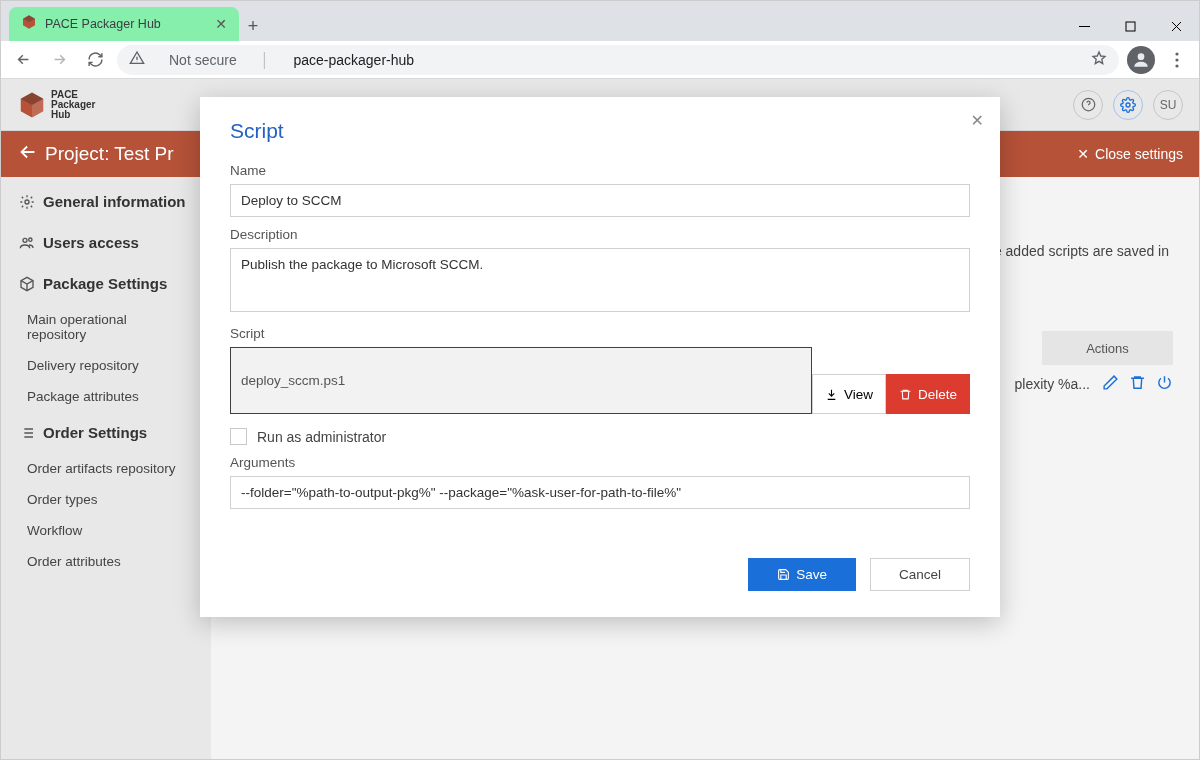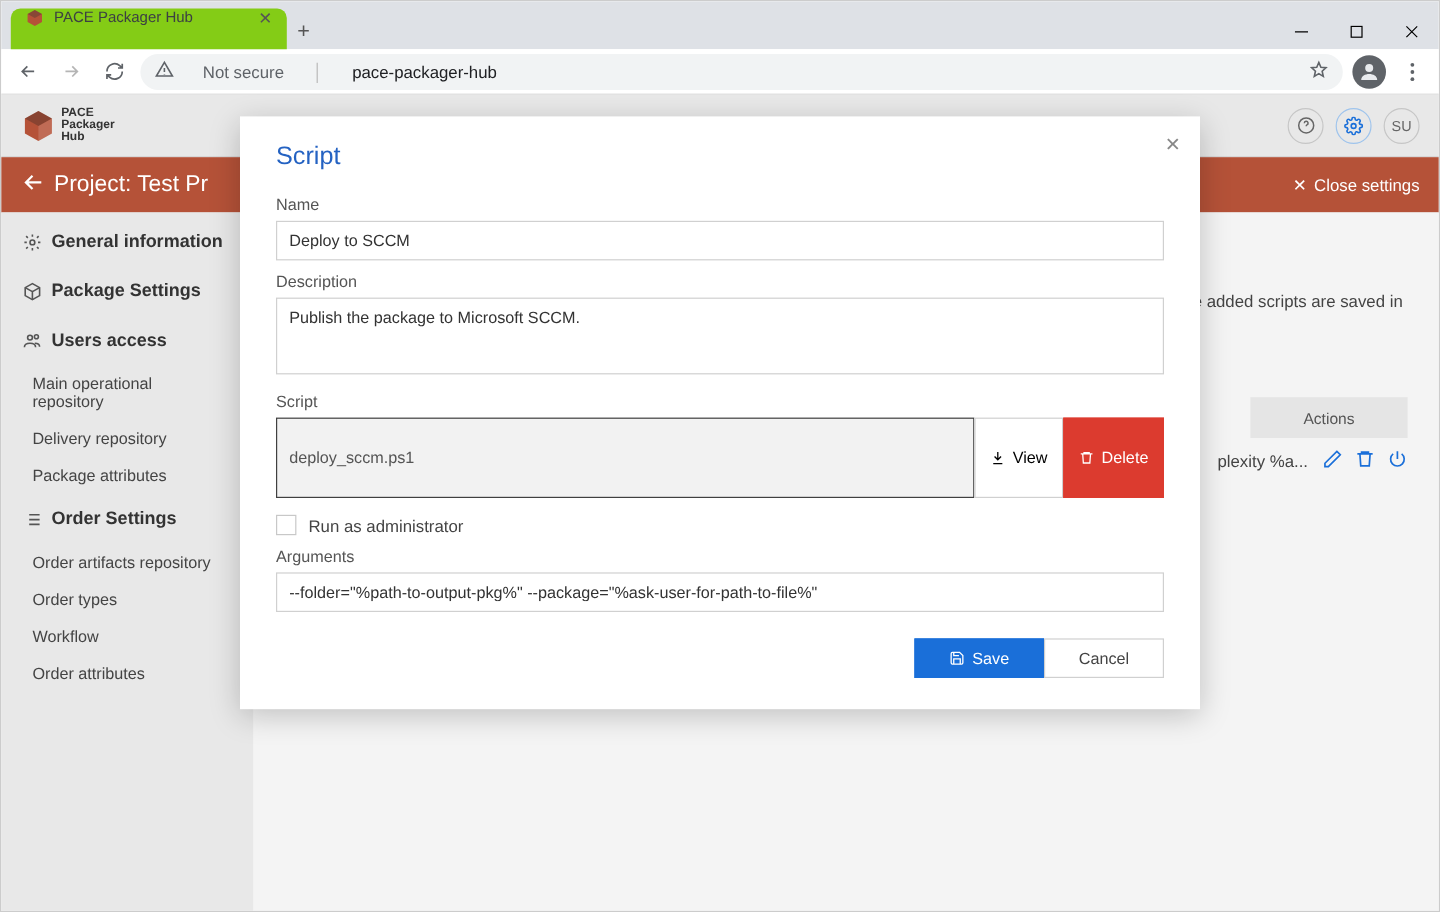--- a/index.html
+++ b/index.html
@@ -1,20 +1,20 @@
 <!DOCTYPE html>
 <html><head>
 <meta charset="utf-8">
 <style>
   * { box-sizing: border-box; margin: 0; padding: 0; font-family: "Segoe UI", Arial, sans-serif; }
   body { background: #fff; width: 1200px; height: 760px; overflow: hidden; border: 1px solid #ccc; }
 
   
   .title-bar { height: 40px; background: #dee1e6; display: flex; align-items: flex-end; }
-  .tab { background: #84cc16; height: 34px; margin-left: 8px; border-radius: 8px 8px 0 0; display: flex; align-items: flex-start; padding: 0 12px; gap: 8px; min-width: 230px; }
+  .tab { background: #86efac; height: 34px; margin-left: 8px; border-radius: 8px 8px 0 0; display: flex; align-items: center; padding: 0 12px; gap: 8px; min-width: 230px; }
   .tab .favicon svg { width: 16px; height: 16px; }
   .tab-title { font-size: 12.5px; color: #3c4043; flex: 1; }
   .tab-close { font-size: 14px; color: #555; cursor: pointer; }
   .new-tab { width: 28px; text-align: center; font-size: 18px; color: #555; cursor: pointer; padding-bottom: 4px;}
   .win-controls { margin-left: auto; display: flex; }
   .win-btn { width: 46px; height: 30px; display: flex; align-items: center; justify-content: center; color: #333; cursor: pointer; }
   .win-btn svg { width: 11px; height: 11px; }
 
   .addr-bar { height: 38px; background: #fff; display: flex; align-items: center; padding: 0 8px; gap: 8px; border-bottom: 1px solid #d9d9d9;}
   .nav-btn { width: 28px; height: 28px; display: flex; align-items: center; justify-content: center; color: #5f6368; cursor: pointer; border-radius: 50%; }
@@ -61,26 +61,26 @@
   
   .modal-backdrop { position: absolute; inset: 0; background: rgba(0,0,0,0.0); display: flex; justify-content: center; }
   .modal { position:absolute; top: 18px; width: 800px; background: #fff; box-shadow: 0 6px 24px rgba(0,0,0,0.22); padding: 22px 30px 26px; }
   .modal-close { position: absolute; right: 16px; top: 14px; color: #888; cursor: pointer; }
   .modal-title { color: #2462c2; font-size: 21px; font-weight: 400; margin-bottom: 20px; }
   .field-label { font-size: 13.5px; color: #555; margin: 10px 0 6px; }
   .text-input { width: 100%; border: 1px solid #d0d0d0; padding: 8px 10px; font-size: 13.5px; color: #333; background:#fff;}
   .textarea { height: 64px; resize: none; font-family: inherit; }
   .script-row { display: flex; }
   .script-name { flex: 1; border: 1px solid #404040; background: #f2f2f2; color: #555; padding: 25px 10px; font-size: 13.5px; }
-  .btn { border: 1px solid #d0d0d0; background: #fff; padding: 6px 12px; font-size: 13.5px; display: inline-flex; align-items: center; gap: 6px; cursor: pointer; }
+  .btn { border: 1px solid #d0d0d0; background: #fff; padding: 6px 12px; font-size: 13.5px; display: inline-flex; align-items: center; gap: 6px; cursor: pointer; margin-top: 27px; }
   .btn svg { width: 13px; height: 13px; }
   .btn-danger { background: #dc3b2f; color: #fff; border-color: #dc3b2f; }
   .checkbox-row { display: flex; align-items: center; gap: 10px; margin: 14px 0 4px; font-size: 14px; color: #444; }
   .checkbox { width: 17px; height: 17px; border: 1px solid #c8c8c8; }
-  .modal-footer { display: flex; justify-content: flex-end; gap: 0; margin-top: 22px; }
+  .modal-footer { display: flex; justify-content: flex-end; gap: 14px; margin-top: 22px; }
   .btn-primary { background: #1a6fd9; color: #fff; border-color: #1a6fd9; padding: 8px 28px; }
   .btn-secondary { background: #fff; color: #444; padding: 8px 28px; }
 </style>
 </head>
 <body>
 
 <div class="title-bar">
   <div class="tab">
     <span class="favicon">
       <svg viewBox="0 0 24 24">
@@ -203,33 +203,33 @@
     <div class="sidebar">
       <div class="side-section">
         <svg viewBox="0 0 24 24" fill="none" stroke="#555" stroke-width="2">
             <circle cx="12" cy="12" r="3"></circle>
             <path d="M12 2v3M12 19v3M4.2 4.2l2.1 2.1M17.7 17.7l2.1 2.1M2 12h3M19 12h3M4.2 19.8l2.1-2.1M17.7 6.3l2.1-2.1"></path>
           </svg>
         <span>General information</span>
       </div>
       <div class="side-section">
         <svg viewBox="0 0 24 24" fill="none" stroke="#555" stroke-width="2">
-            <path d="M12 2 3 7v10l9 5 9-5V7z"></path>
-            <path d="M3 7l9 5 9-5M12 12v10"></path>
-          </svg>
-        <span>Package Settings</span>
-      </div>
-      <div class="side-section">
-        <svg viewBox="0 0 24 24" fill="none" stroke="#555" stroke-width="2">
             <circle cx="9" cy="8" r="3"></circle>
             <path d="M2 20c0-3 3-5 7-5s7 2 7 5"></path>
             <circle cx="17" cy="7" r="2.5"></circle>
             <path d="M15 15c3 0 6 1.5 6 4.5"></path>
           </svg>
         <span>Users access</span>
+      </div>
+      <div class="side-section">
+        <svg viewBox="0 0 24 24" fill="none" stroke="#555" stroke-width="2">
+            <path d="M12 2 3 7v10l9 5 9-5V7z"></path>
+            <path d="M3 7l9 5 9-5M12 12v10"></path>
+          </svg>
+        <span>Package Settings</span>
       </div>
       <div class="side-item">Main operational repository</div>
       <div class="side-item">Delivery repository</div>
       <div class="side-item">Package attributes</div>
       <div class="side-section">
         <svg viewBox="0 0 24 24" fill="none" stroke="#555" stroke-width="2">
             <path d="M8 6h13M8 12h13M8 18h13M3 6h.01M3 12h.01M3 18h.01"></path>
           </svg>
         <span>Order Settings</span>
       </div>

